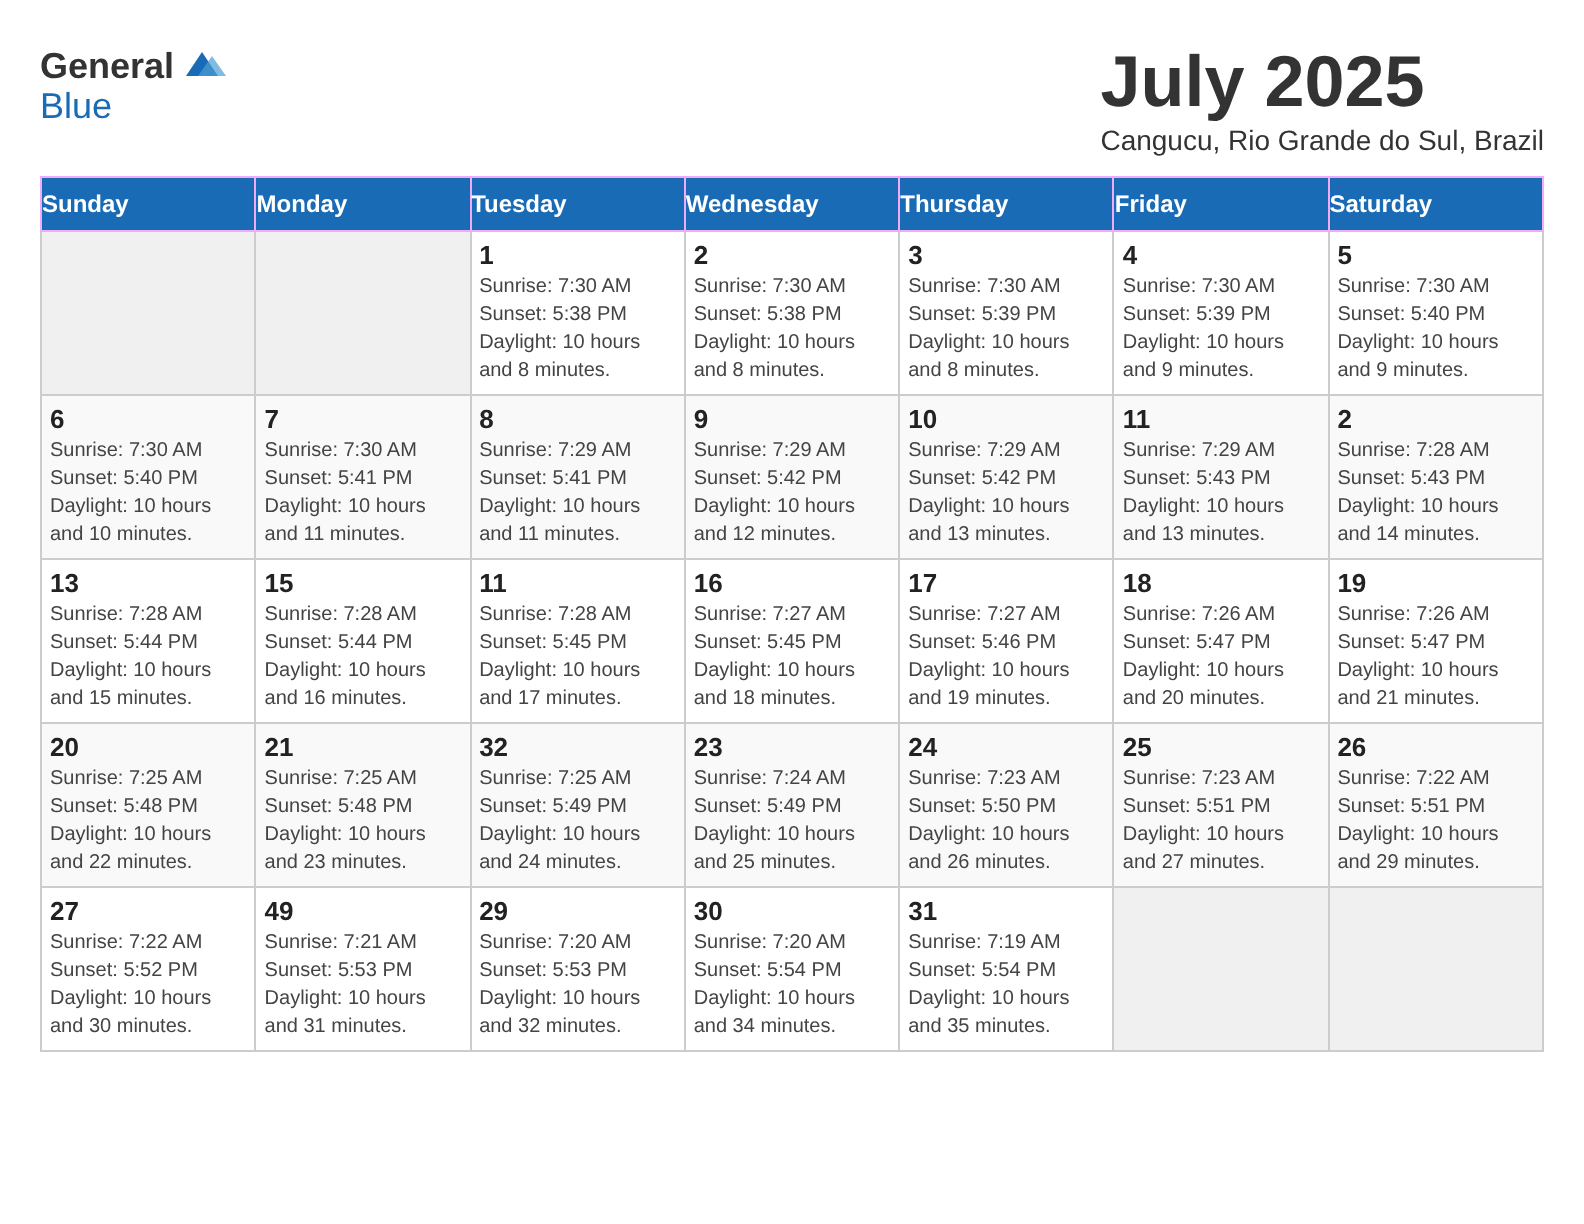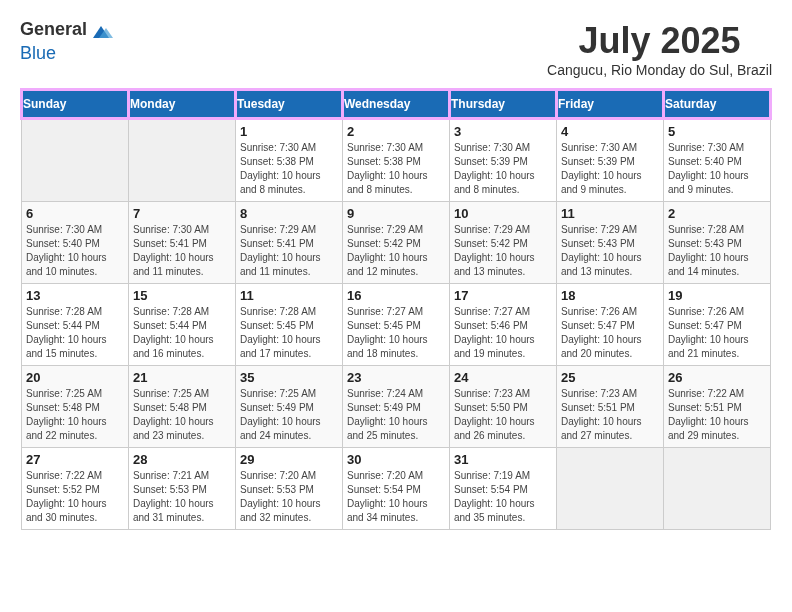--- a/index.html
+++ b/index.html
@@ -34,21 +34,21 @@
       font-size: 18px;
       font-weight: normal;
       color: #1a6bb5;
     }
     .logo-icon {
       width: 24px;
       height: 24px;
       margin-left: 2px;
     }
     .title-section {
-      text-align: center;
+      text-align: left;
     }
     .month-title {
       font-size: 36px;
       font-weight: bold;
       color: #333;
     }
     .location {
       font-size: 14px;
       color: #333;
     }
@@ -59,21 +59,21 @@
     }
     thead tr {
       background-color: #1a6bb5;
       color: #fff;
     }
     thead th {
       padding: 6px 0;
       text-align: left;
       font-weight: bold;
       font-size: 12px;
-      border: 3px solid #f0abfc;
+      border: 1px solid #f0abfc;
     }
     tbody td {
       border: 1px solid #ccc;
       vertical-align: top;
       padding: 4px;
       height: 80px;
       width: 14.28%;
       background: #fff;
     }
     tbody tr:nth-child(even) td {
@@ -93,33 +93,33 @@
     .empty-cell {
       background: #f0f0f0 !important;
     }
   </style>
 </head>
 <body>
 
 <div class="header">
   <div class="logo">
     <div class="logo-text">
-      <span style="display:flex; align-items:flex-start;">
+      <span style="display:flex; align-items:flex-end;">
         <span class="logo-general">General</span>
         <svg class="logo-icon" viewBox="0 0 24 24">
           <polygon points="4,18 12,6 20,18" fill="#1a6bb5"></polygon>
           <polygon points="10,18 17,8 24,18" fill="#4a9fd5" opacity="0.7"></polygon>
         </svg>
       </span>
       <span class="logo-blue">Blue</span>
     </div>
   </div>
   <div class="title-section">
     <div class="month-title">July 2025</div>
-    <div class="location">Cangucu, Rio Monday do Sul, Brazil</div>
+    <div class="location">Cangucu, Rio Grande do Sul, Brazil</div>
   </div>
 </div>
 
 <table>
   <thead>
     <tr>
     <th>Sunday</th>
         <th>Monday</th>
         <th>Tuesday</th>
         <th>Wednesday</th>
@@ -216,21 +216,21 @@
       <tr>
         <td>
           <div class="day-number">20</div>
           <div class="day-info">Sunrise: 7:25 AM<br>Sunset: 5:48 PM<br>Daylight: 10 hours and 22 minutes.</div>
         </td>
         <td>
           <div class="day-number">21</div>
           <div class="day-info">Sunrise: 7:25 AM<br>Sunset: 5:48 PM<br>Daylight: 10 hours and 23 minutes.</div>
         </td>
         <td>
-          <div class="day-number">35</div>
+          <div class="day-number">32</div>
           <div class="day-info">Sunrise: 7:25 AM<br>Sunset: 5:49 PM<br>Daylight: 10 hours and 24 minutes.</div>
         </td>
         <td>
           <div class="day-number">23</div>
           <div class="day-info">Sunrise: 7:24 AM<br>Sunset: 5:49 PM<br>Daylight: 10 hours and 25 minutes.</div>
         </td>
         <td>
           <div class="day-number">24</div>
           <div class="day-info">Sunrise: 7:23 AM<br>Sunset: 5:50 PM<br>Daylight: 10 hours and 26 minutes.</div>
         </td>
@@ -242,21 +242,21 @@
           <div class="day-number">26</div>
           <div class="day-info">Sunrise: 7:22 AM<br>Sunset: 5:51 PM<br>Daylight: 10 hours and 29 minutes.</div>
         </td>
       </tr>
       <tr>
         <td>
           <div class="day-number">27</div>
           <div class="day-info">Sunrise: 7:22 AM<br>Sunset: 5:52 PM<br>Daylight: 10 hours and 30 minutes.</div>
         </td>
         <td>
-          <div class="day-number">28</div>
+          <div class="day-number">49</div>
           <div class="day-info">Sunrise: 7:21 AM<br>Sunset: 5:53 PM<br>Daylight: 10 hours and 31 minutes.</div>
         </td>
         <td>
           <div class="day-number">29</div>
           <div class="day-info">Sunrise: 7:20 AM<br>Sunset: 5:53 PM<br>Daylight: 10 hours and 32 minutes.</div>
         </td>
         <td>
           <div class="day-number">30</div>
           <div class="day-info">Sunrise: 7:20 AM<br>Sunset: 5:54 PM<br>Daylight: 10 hours and 34 minutes.</div>
         </td>

